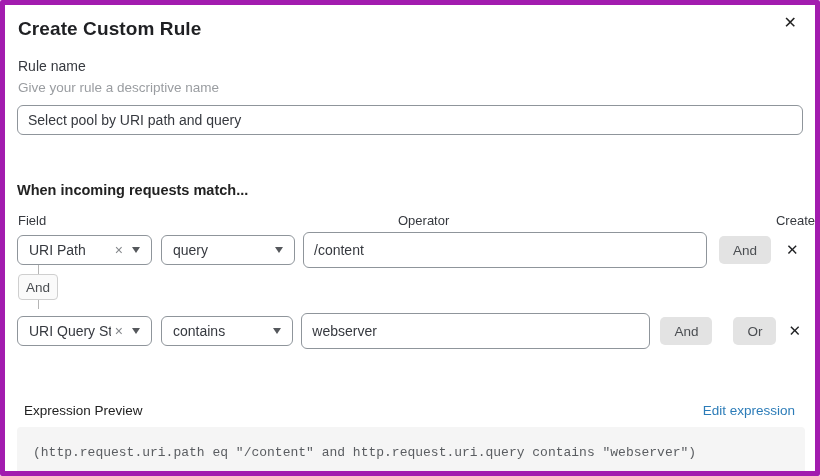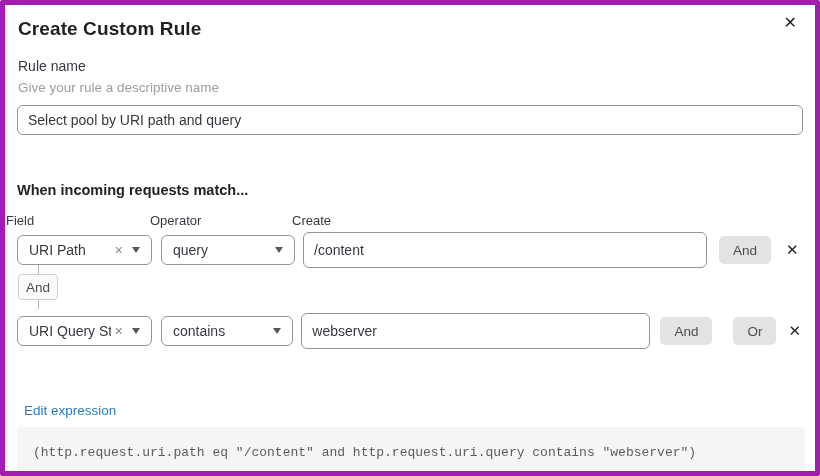--- a/index.html
+++ b/index.html
@@ -45,22 +45,22 @@
     font-family:"Liberation Sans","DejaVu Sans",sans-serif;
     font-size:14px; color:#36393f;
     background:#fff; outline:none;
   }
   .section-heading {
     margin:47px 0 0 12px;
     font-size:14.5px; font-weight:700; color:#222;
   }
   .col-labels {
     display:flex;
-    margin:15px 0 0 1px;
-    font-size:13px; color:#36393f;
+    margin:15px 0 0 13px;
+    font-size:13px; color:#36393f;justify-content:space-between;
   }
   .col-labels .c1 { width:144px; }
   .col-labels .c2 { width:142px; }
   .cond-row {
     display:flex; align-items:center;
     margin:7px 12px 0 12px;
     height:30px;
   }
   .dropdown {
     display:flex; align-items:center;
@@ -198,19 +198,20 @@
       <span class="dd-text">contains</span>
       <span class="caret"></span>
     </div>
     <input class="val-input val-2" type="text" value="webserver" style="">
     <button class="logic-btn and-2">And</button>
     <button class="logic-btn or-2">Or</button>
     <button class="row-x x-2">✕</button>
   </div>
 
   <div class="expr-header">
+    <span class="expr-label">Expression Preview</span>
     <a class="expr-link">Edit expression</a>
   </div>
   <div class="code-block">
     <span>(http.request.uri.path eq "/content" and http.request.uri.query contains "webserver")</span>
   </div>
 
 </div>
 
 </body></html>

